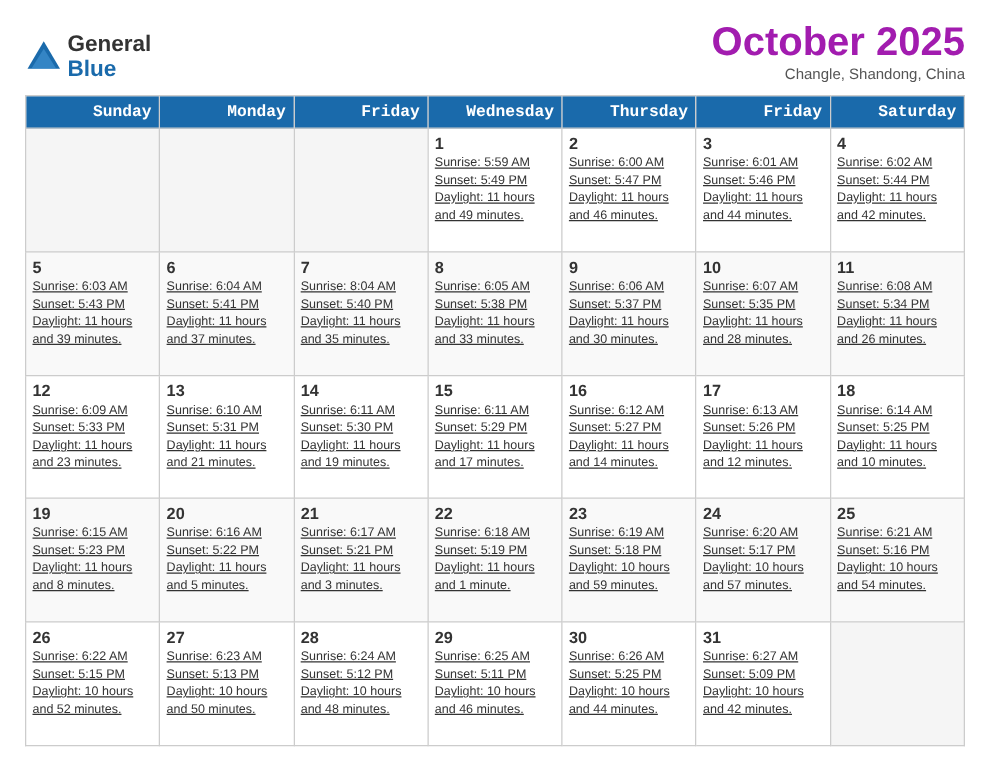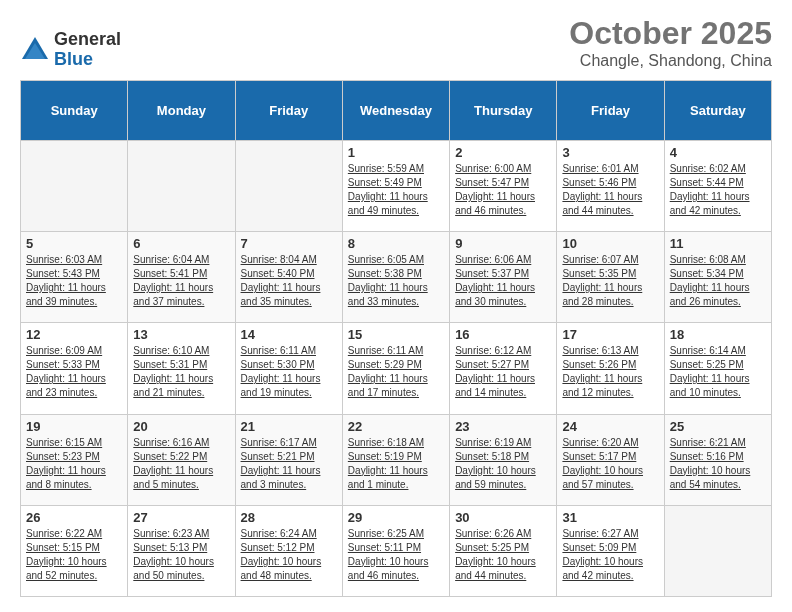--- a/index.html
+++ b/index.html
@@ -38,40 +38,41 @@
       width: 30px;
       height: 30px;
       margin-right: 4px;
     }
     .title-block {
       text-align: right;
     }
     .month-title {
       font-size: 32px;
       font-weight: bold;
-      color: #737373;
+      color: #a21caf;
     }
     .location-title {
-      font-size: 16px;
+      font-size: 12px;
       color: #555;
     }
     .calendar {
       flex: 1;
       border: 1px solid #ccc;
       border-collapse: collapse;
       width: 100%;
       table-layout: fixed;
     }
     .calendar th {
       background: #1a6aab;
       color: #fff;
-      text-align: center;
-      padding: 22px 6px;
+      text-align: right;
+      padding: 5px 6px;
       font-size: 13px;
       border: 1px solid #ccc;
+      font-family: Liberation Mono, monospace;
     }
     .calendar td {
       vertical-align: top;
       padding: 4px 5px;
       border: 1px solid #ccc;
       font-size: 10.5px;
       color: #333;
       height: 82px;
       background: #fff;
     }

